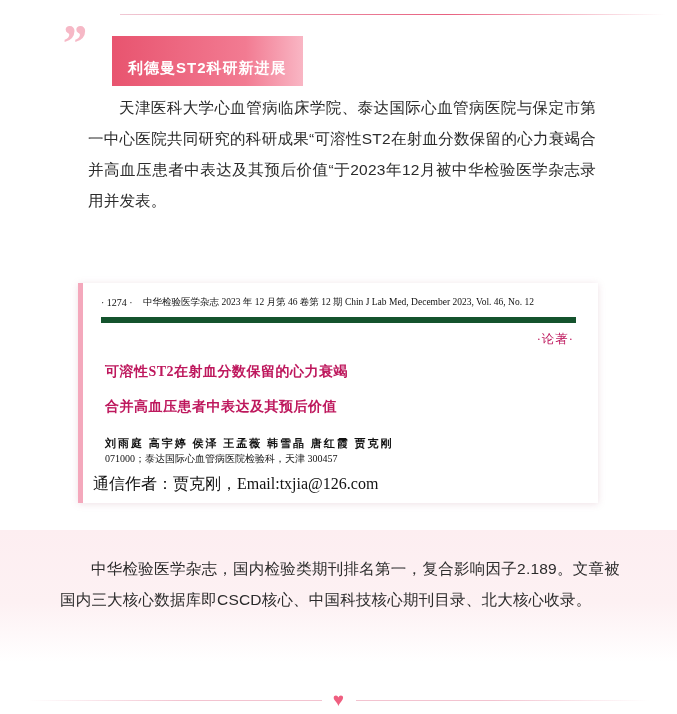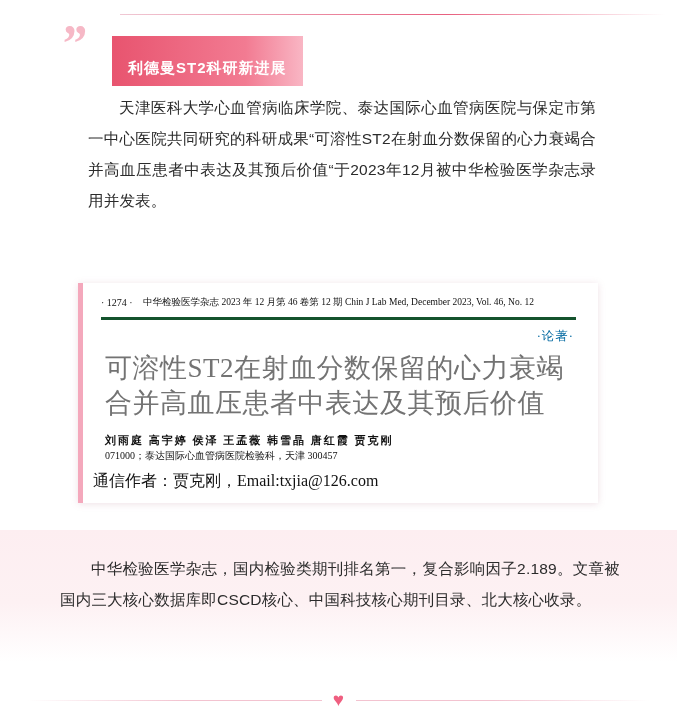--- a/index.html
+++ b/index.html
@@ -84,21 +84,21 @@
     height: 220px;
     background: #ffffff;
     border-left: 5px solid #f4a8bc;
     box-shadow: 0 1px 7px rgba(180,120,140,0.22);
     box-sizing: border-box;
   }
 
   .journal-header {
     position: relative;
     height: 24px;
-    border-bottom: 3px solid #14532d;
+    border-bottom: 6px solid #14532d;
     margin: 10px 22px 0 18px;
   }
   .journal-pageno {
     position: absolute;
     left: 0;
     top: 4px;
     font-family: "Liberation Serif", serif;
     font-size: 10px;
     color: #111111;
   }
@@ -111,30 +111,30 @@
     font-size: 9.5px;
     color: #111111;
     white-space: nowrap;
   }
 
   .journal-section {
     margin: 8px 24px 0 18px;
     text-align: right;
     font-family: "Liberation Serif", serif;
     font-size: 12.5px;
-    color: #0369a1;
+    color: #be185d;
     letter-spacing: 1px;
   }
 
   .journal-title {
     margin: 8px 24px 0 22px;
     font-family: "Liberation Serif", serif;
-    font-size: 27px;
-    font-weight: normal;
-    color: #737373;
+    font-size: 14px;
+    font-weight: bold;
+    color: #be185d;
     line-height: 31px;
     letter-spacing: 0.5px;
   }
 
   .journal-authors {
     margin: 14px 24px 0 22px;
     font-family: "Liberation Serif", serif;
     font-size: 11px;
     font-weight: bold;
     color: #111111;

